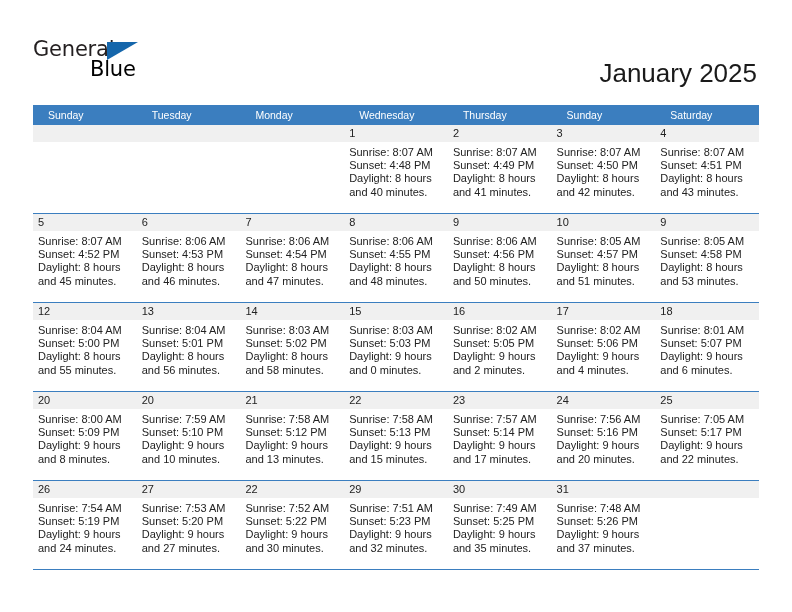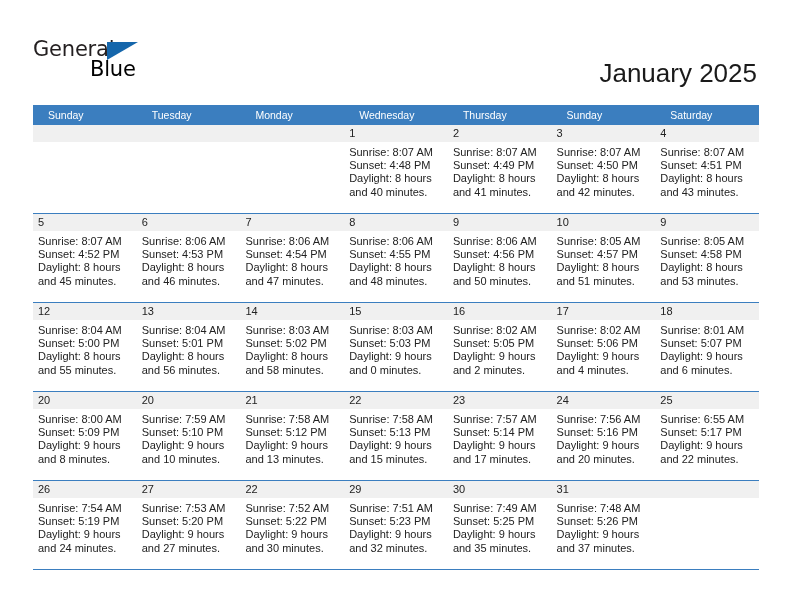--- a/index.html
+++ b/index.html
@@ -411,21 +411,21 @@
         <div class="day-info">
           <div>Sunrise: 7:56 AM</div>
           <div>Sunset: 5:16 PM</div>
           <div>Daylight: 9 hours</div>
           <div>and 20 minutes.</div>
         </div>
       </div>
       <div class="day-cell">
         <div class="day-num-band">25</div>
         <div class="day-info">
-          <div>Sunrise: 6:55 AM</div>
+          <div>Sunrise: 7:05 AM</div>
           <div>Sunset: 5:17 PM</div>
           <div>Daylight: 9 hours</div>
           <div>and 22 minutes.</div>
         </div>
       </div>
     </div>
 
     <div class="week-row">
       <div class="day-cell">
         <div class="day-num-band">26</div>

